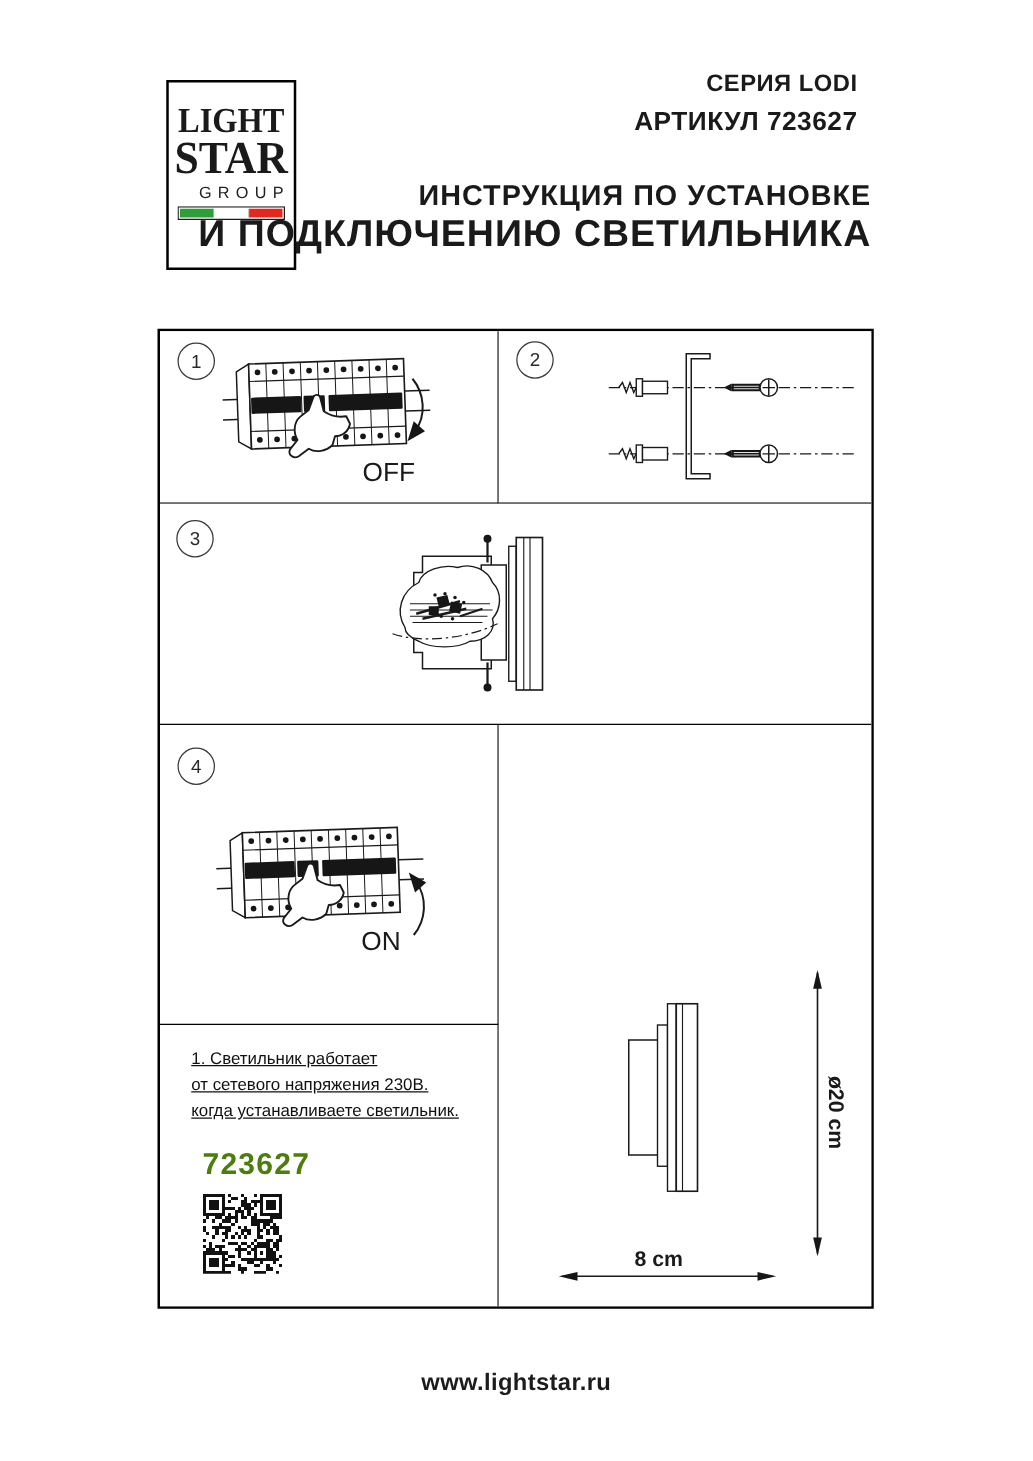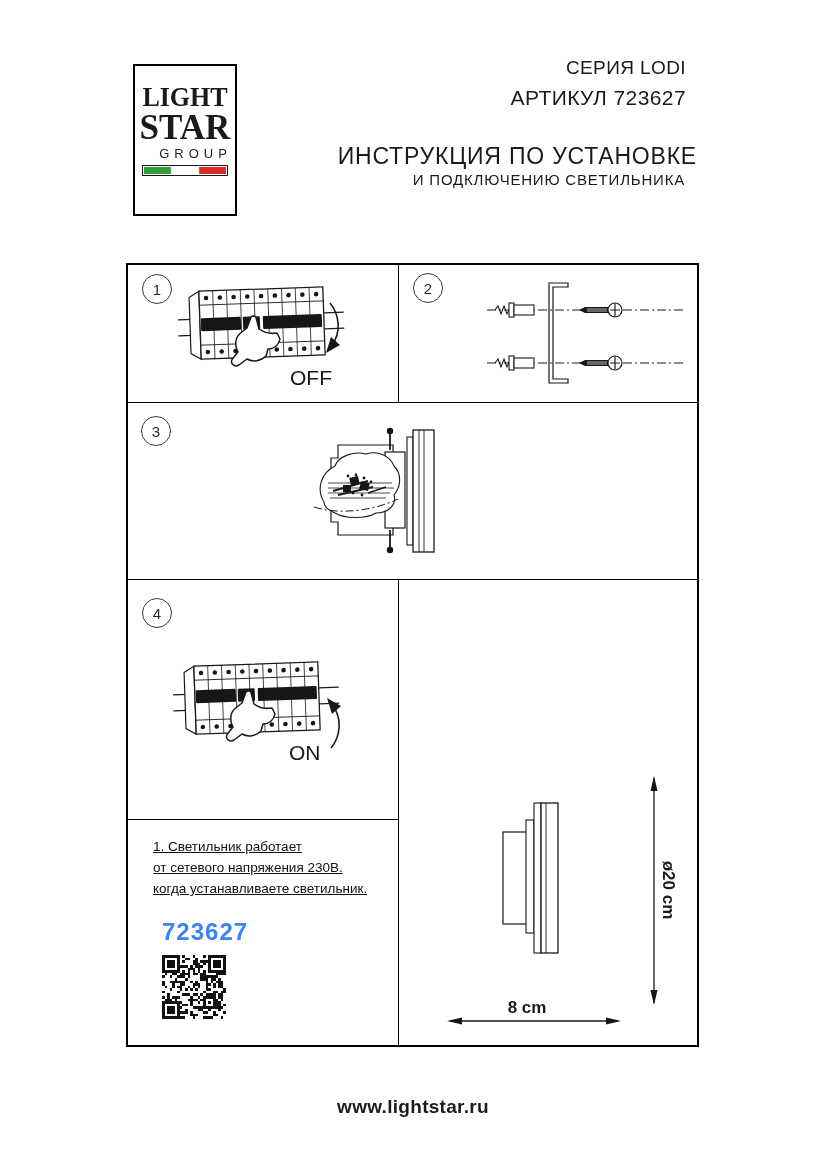--- a/index.html
+++ b/index.html
@@ -13,45 +13,45 @@
             display:flex;flex-direction:column;align-items:center;}
   .logo-w1{font-family:"Liberation Serif", serif;font-weight:700;font-size:26px;
            line-height:26px;margin-top:18px;letter-spacing:0px;transform:scaleY(1.08);}
   .logo-w2{font-family:"Liberation Serif", serif;font-weight:700;font-size:35px;
            line-height:33px;letter-spacing:0px;transform:scaleY(1.05);}
   .logo-w3{font-size:13px;font-weight:400;letter-spacing:5px;margin-top:3px;
            margin-left:21px;color:#222;}
   .flag{margin-top:4px;}
 
   
-  .hdr{position:absolute;font-weight:400;white-space:nowrap;color:#1a1a1a;}
+  .hdr{position:absolute;font-weight:700;white-space:nowrap;color:#1a1a1a;}
   .hdr-series{right:140px;top:57px;font-size:19px;letter-spacing:0.4px;}
   .hdr-article{right:140px;top:86px;font-size:21px;letter-spacing:0.4px;}
   .hdr-t1{right:129px;top:143px;font-size:23px;letter-spacing:0.8px;}
-  .hdr-t2{right:141px;top:171px;font-size:15px;letter-spacing:0.8px;text-align:right;}
+  .hdr-t2{right:129px;top:171px;font-size:30px;letter-spacing:0.8px;text-align:right;}
 
   
   .grid{position:absolute;left:126px;top:263px;width:569px;height:780px;
         border:2px solid #000;}
   .cell{position:absolute;box-sizing:border-box;background:#fff;}
   .c1{left:0;top:0;width:271px;height:138px;border-right:1.5px solid #000;border-bottom:1.5px solid #000;}
   .c2{left:271px;top:0;width:298px;height:138px;border-bottom:1.5px solid #000;}
   .c3{left:0;top:138px;width:569px;height:177px;border-bottom:1.5px solid #000;}
   .c4{left:0;top:315px;width:271px;height:240px;border-right:1.5px solid #000;border-bottom:1.5px solid #000;}
   .c5{left:0;top:555px;width:271px;height:225px;border-right:1.5px solid #000;}
   .c6{left:271px;top:315px;width:298px;height:465px;}
 
   .step-circle{position:absolute;width:28px;height:28px;border:1.5px solid #3a3a3a;
                border-radius:50%;display:flex;align-items:center;justify-content:center;
                font-size:15px;color:#2a2a2a;background:#fff;}
 
   
   .notes-text{position:absolute;left:25px;top:16px;font-size:13.5px;line-height:21px;color:#111;text-decoration:underline;}
   .notes-article{position:absolute;left:34px;top:98px;font-size:24px;font-weight:700;
-                 letter-spacing:1px;color:#3b82f6;}
+                 letter-spacing:1px;color:#4d7c0f;}
   .qr-wrap{position:absolute;left:34px;top:135px;width:64px;height:64px;}
 
   
   .footer{position:absolute;left:0;top:1096px;width:100%;text-align:center;
           font-size:19px;font-weight:700;letter-spacing:0.3px;color:#1c1c1c;}
 
   svg{display:block;}
   .ln{stroke:#1a1a1a;fill:none;}
   .wfill{fill:#ffffff;stroke:#1a1a1a;}
   .bfill{fill:#161616;stroke:none;}

